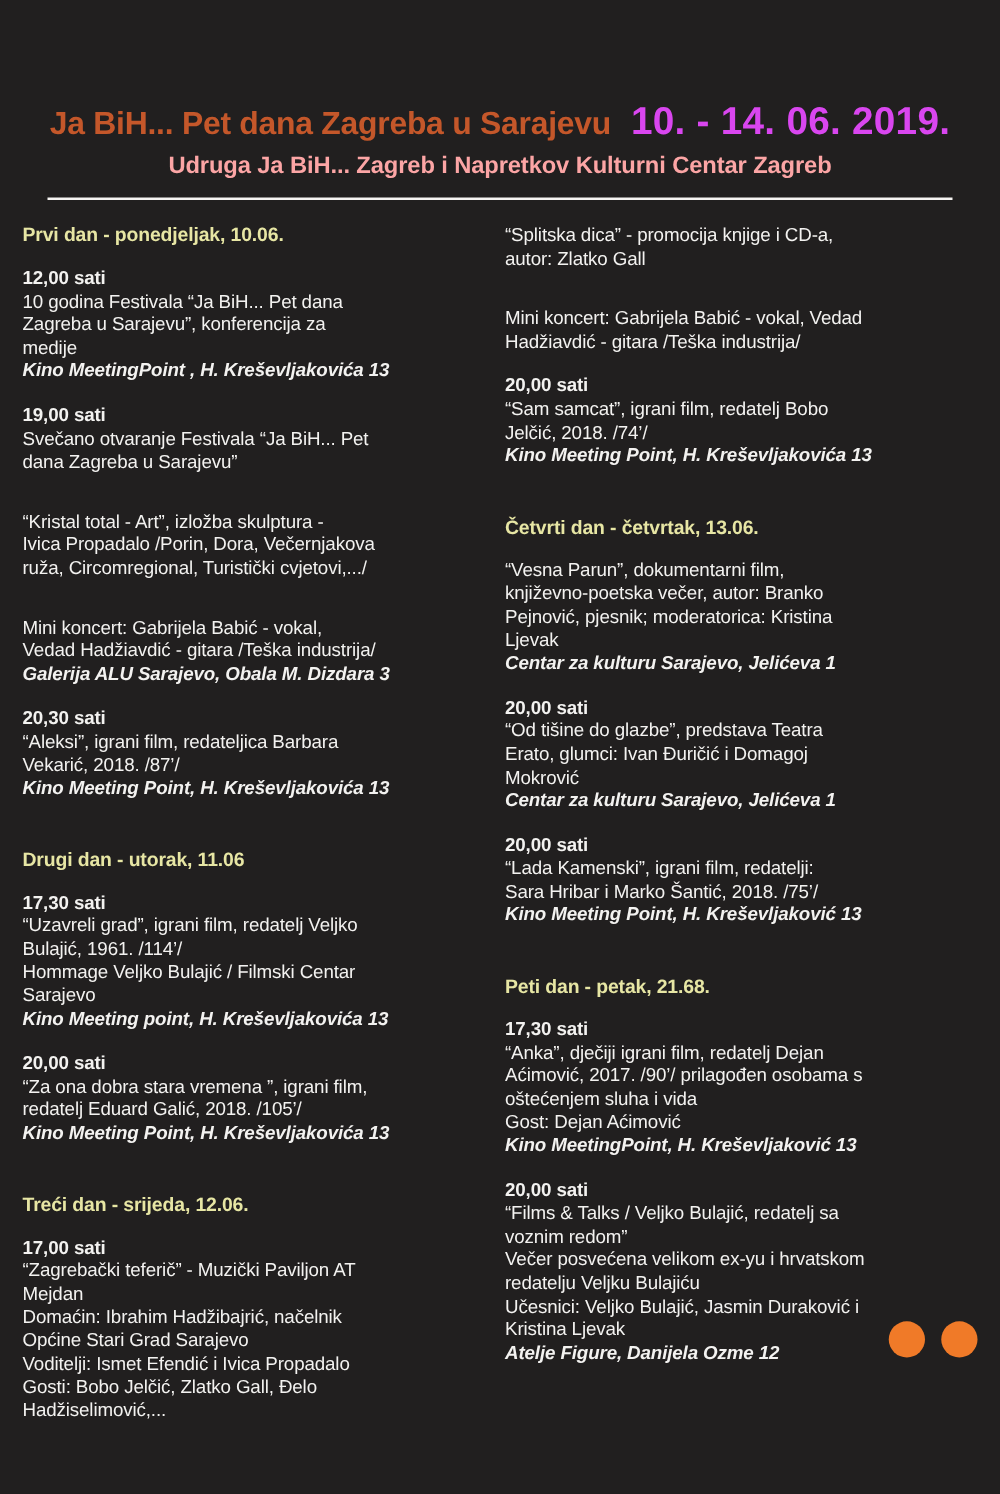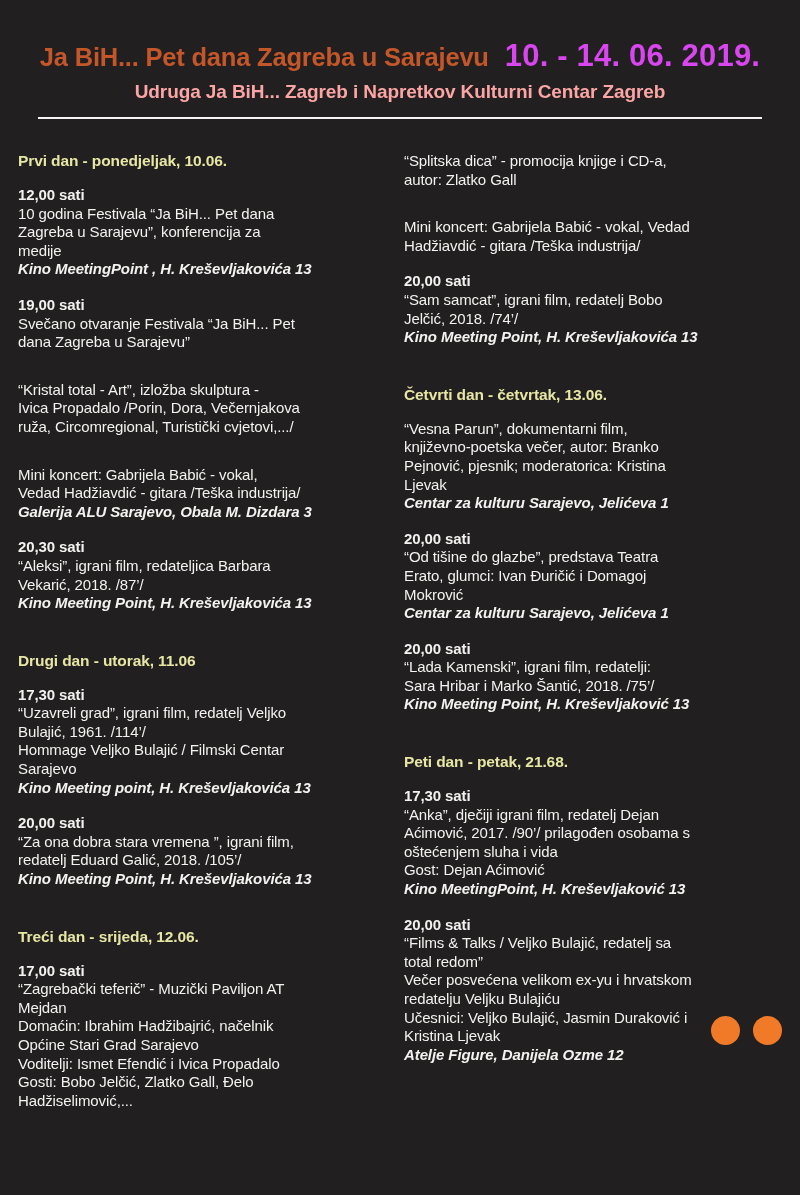--- a/index.html
+++ b/index.html
@@ -12,20 +12,21 @@
     background: #211f1f;
     font-family: "Liberation Sans", sans-serif;
     overflow: hidden;
     position: relative;
   }
   .poster {
     width: 800px;
     height: 1059px;
     position: relative;
     box-sizing: border-box;
+    margin-top: 41px;
   }
 
   
   .header {
     padding: 38px 20px 0 20px;
   }
   .title-line {
     display: flex;
     align-items: baseline;
     justify-content: center;
@@ -54,21 +55,21 @@
   }
   .rule {
     height: 2px;
     background: #f6f4f2;
     margin: 14px 18px 0 18px;
   }
 
   
   .columns {
     display: flex;
-    padding: 33px 18px 0 18px;
+    padding: 20px 18px 0 18px;
     box-sizing: border-box;
   }
   .col {
     width: 50%;
     box-sizing: border-box;
   }
   .col-left { padding-right: 14px; }
   .col-right { padding-left: 4px; }
 
   .day-header {
@@ -261,21 +262,21 @@
         <div class="ln">“Anka”, dječiji igrani film, redatelj Dejan</div>
         <div class="ln">Aćimović, 2017. /90’/ prilagođen osobama s</div>
         <div class="ln">oštećenjem sluha i vida</div>
         <div class="ln">Gost: Dejan Aćimović</div>
         <div class="ln venue">Kino MeetingPoint, H. Kreševljaković 13</div>
       </div>
 
       <div class="entry">
         <div class="ln time">20,00 sati</div>
         <div class="ln">“Films &amp; Talks / Veljko Bulajić, redatelj sa</div>
-        <div class="ln">total redom”</div>
+        <div class="ln">voznim redom”</div>
         <div class="ln">Večer posvećena velikom ex-yu i hrvatskom</div>
         <div class="ln">redatelju Veljku Bulajiću</div>
         <div class="ln">Učesnici: Veljko Bulajić, Jasmin Duraković i</div>
         <div class="ln">Kristina Ljevak</div>
         <div class="ln venue">Atelje Figure, Danijela Ozme 12</div>
       </div>
 
     </div>
   </div>
 

